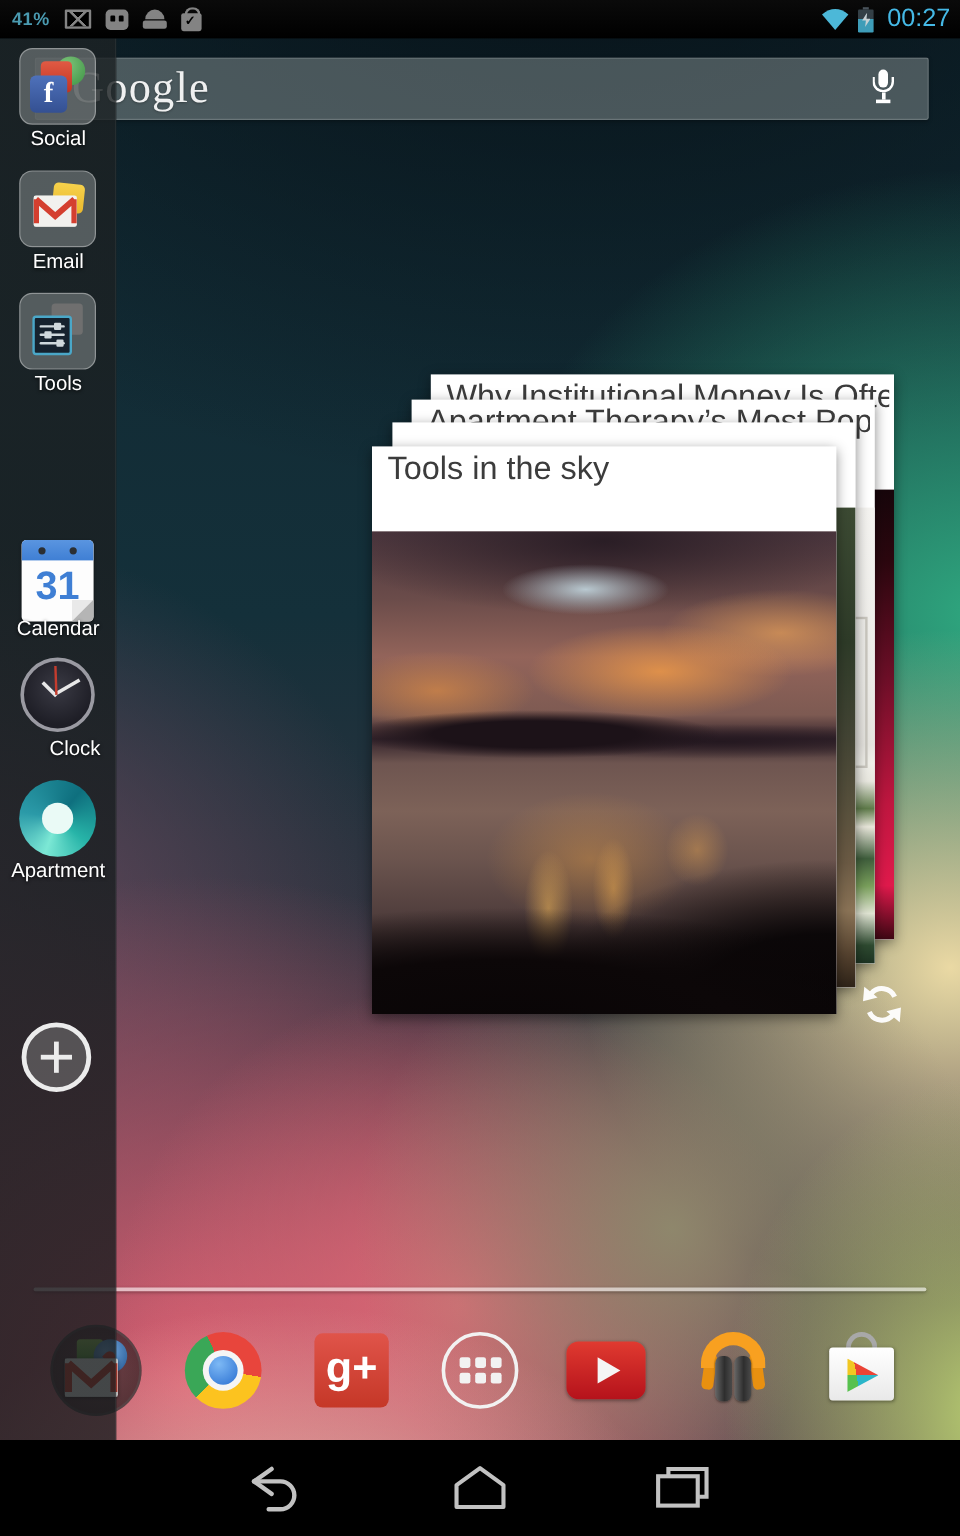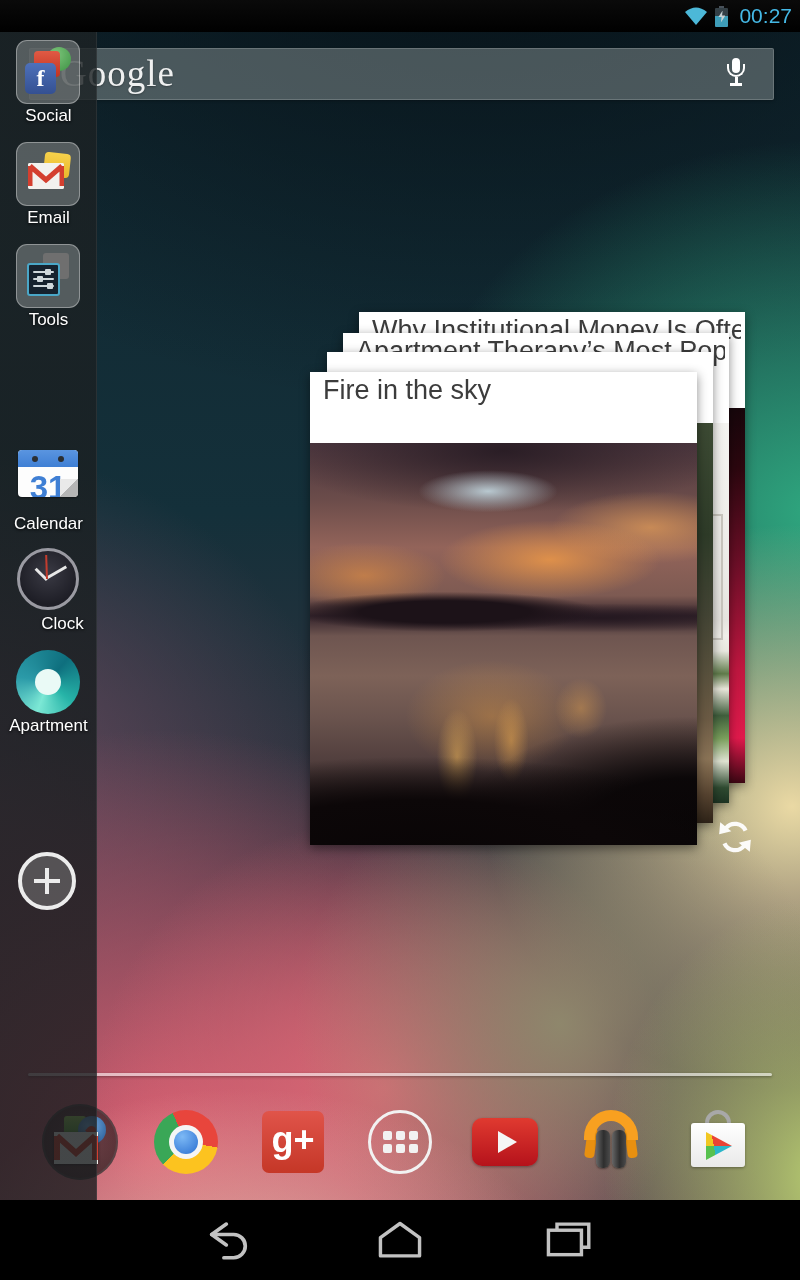--- a/index.html
+++ b/index.html
@@ -86,21 +86,21 @@
   .mi-tools .s2{top:13px;} .mi-tools .s2::after{left:4px;}
   .mi-tools .s3{top:20px;} .mi-tools .s3::after{left:14px;}
 
   
   .ic-chrome{border-radius:50%;
      background:conic-gradient(from 0deg,#e8453c 0deg 100deg,#fcc31f 100deg 225deg,#3aa757 225deg 335deg,#e8453c 335deg 360deg);}
   .ic-chrome::before{content:"";position:absolute;inset:15px;border-radius:50%;background:#f5f5f5;}
   .ic-chrome::after{content:"";position:absolute;inset:20px;border-radius:50%;background:radial-gradient(circle at 35% 28%,#7db9f5,#2a6fd1);}
 
   
-  .ic-cal{left:18px;width:60px;height:47px;top:2px;background:#fdfdfd;border-radius:4px;box-shadow:0 1px 2px rgba(0,0,0,.4);overflow:hidden;}
+  .ic-cal{left:18px;width:60px;height:68px;top:2px;background:#fdfdfd;border-radius:4px;box-shadow:0 1px 2px rgba(0,0,0,.4);overflow:hidden;}
   .ic-cal .top{position:absolute;left:0;top:0;width:100%;height:17px;background:linear-gradient(#5a95e0,#3f7fd4);}
   .ic-cal .d1,.ic-cal .d2{position:absolute;top:6px;width:6px;height:6px;border-radius:50%;background:#2b2f33;}
   .ic-cal .d1{left:14px;} .ic-cal .d2{right:14px;}
   .ic-cal .num{position:absolute;left:0;top:17px;width:100%;text-align:center;color:#3f7fd4;font-size:33px;font-weight:bold;line-height:42px;}
   .ic-cal .fold{position:absolute;right:0;bottom:0;width:18px;height:18px;background:linear-gradient(315deg,#b5b5b5 50%,#e9e9e9 52%);}
 
   
   .ic-clock{left:17px;width:62px;height:62px;border-radius:50%;
      background:radial-gradient(circle at 50% 40%,#3a3a44,#1e1e26 70%);border:3px solid #9a9aa2;box-sizing:border-box;}
   .ic-clock .h,.ic-clock .m,.ic-clock .s{position:absolute;left:50%;top:50%;transform-origin:0 0;}
@@ -201,20 +201,27 @@
   .nav-bar{left:0;top:1200px;width:800px;height:80px;background:#000;z-index:30;}
   .nav-btn{position:absolute;top:18px;width:56px;height:44px;}
   .nav-svg{display:block;}
 </style>
 </head>
 <body>
 
 <div class="screen">
 
   <div class="abs status-bar">
+    <div class="sb-left">
+      <span class="batt-pct">41%</span>
+      <span class="sb-ic sb-gmail"></span>
+      <span class="sb-ic sb-hang"></span>
+      <span class="sb-ic sb-droid"></span>
+      <span class="sb-ic sb-bag"></span>
+    </div>
     <div class="sb-right">
       <svg width="24" height="20" viewBox="0 0 24 20">
         <path d="M12 19 L1 6 Q12 -3 23 6 Z" fill="#4cb8d8"></path>
       </svg>
       <span class="sb-ic sb-batt">
         <span class="body"></span>
           <span class="bolt"></span>
       </span>
       <span class="sb-time">00:27</span>
     </div>
@@ -235,21 +242,21 @@
     <div class="card-photo photo-why"></div>
   </div>
   <div class="card" style="left:343px;top:333px;width:386px;height:470px;z-index:2;">
     <div class="card-title">Apartment Therapy’s Most Popular</div>
     <div class="card-photo photo-apart"></div>
   </div>
   <div class="card" style="left:327px;top:352px;width:386px;height:471px;z-index:3;">
     <div class="card-photo photo-egret"></div>
   </div>
   <div class="card" style="left:310px;top:372px;width:387px;height:473px;z-index:4;">
-    <div class="card-title">Fire in the sky</div>
+    <div class="card-title">Tools in the sky</div>
     <div class="card-photo photo-fire"></div>
   </div>
 
   <div class="abs refresh">
     <svg width="38" height="38" viewBox="0 0 36 36">
       <path d="M28 12 A 11 11 0 0 0 9.5 9.5" fill="none" stroke="#fff" stroke-width="4"></path>
       <polygon points="4,4 14.5,12.5 3,15.5" fill="#fff"></polygon>
       <path d="M8 24 A 11 11 0 0 0 26.5 26.5" fill="none" stroke="#fff" stroke-width="4"></path>
       <polygon points="32,32 21.5,23.5 33,20.5" fill="#fff"></polygon>
     </svg>

